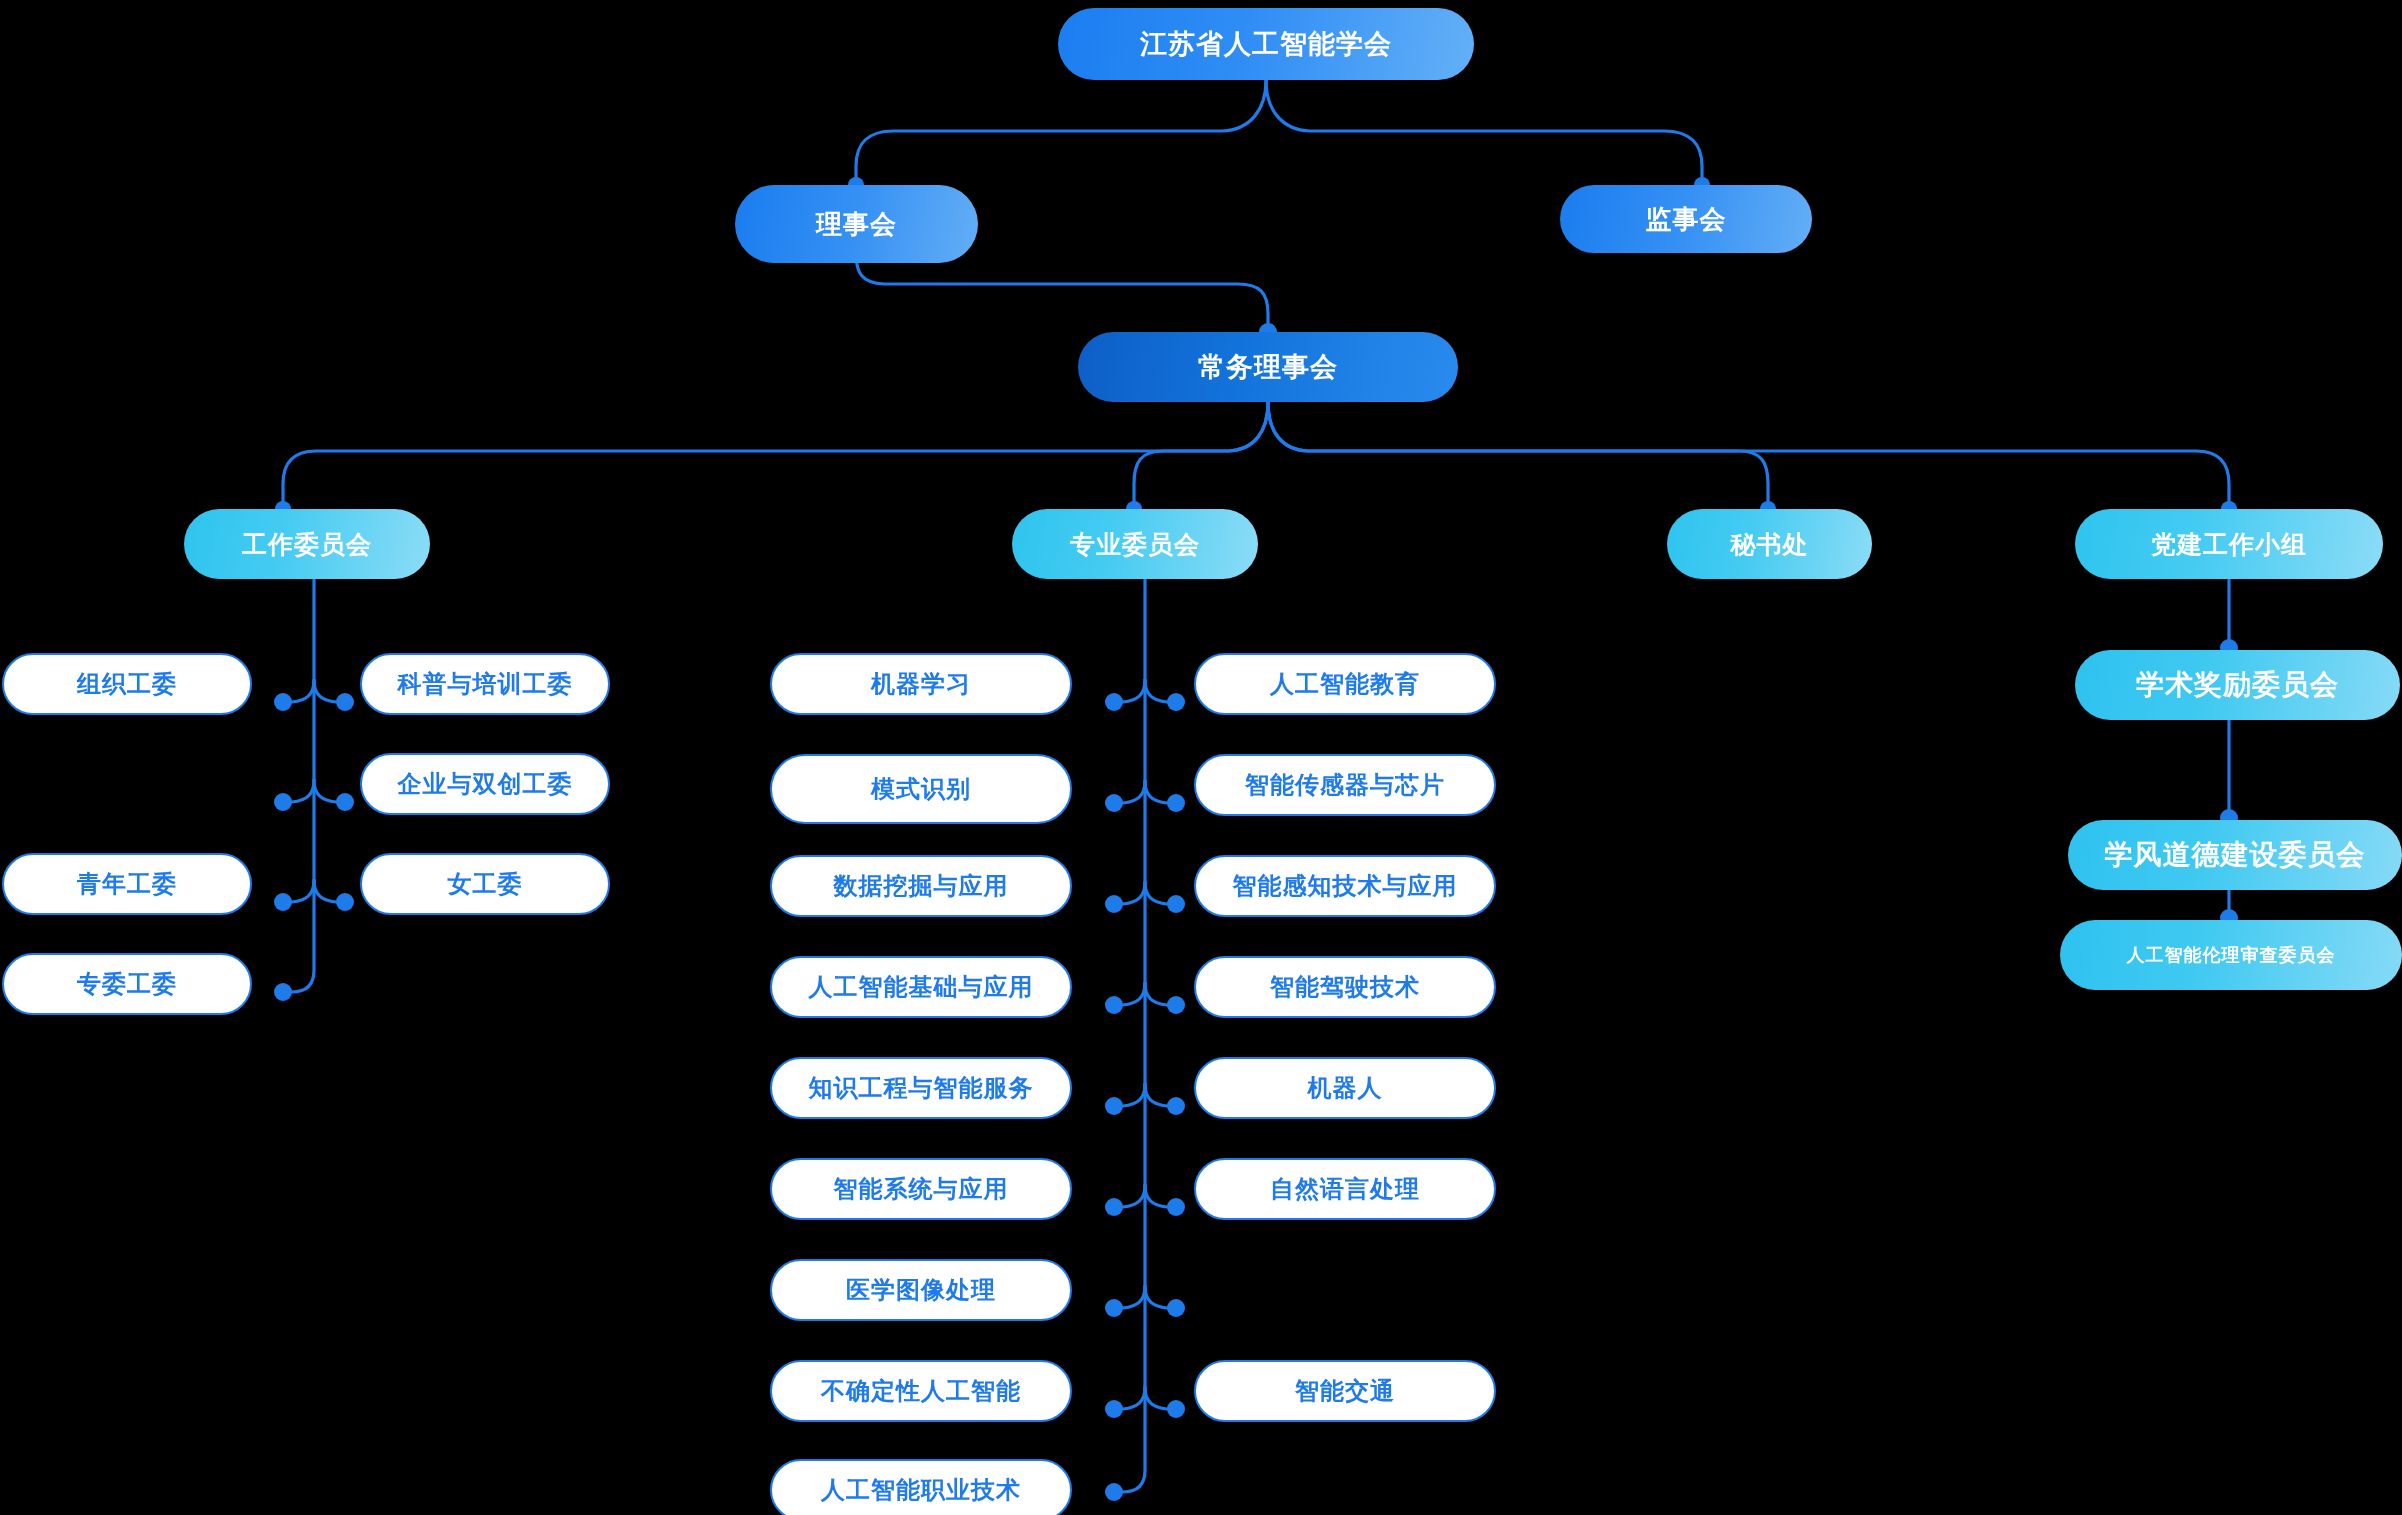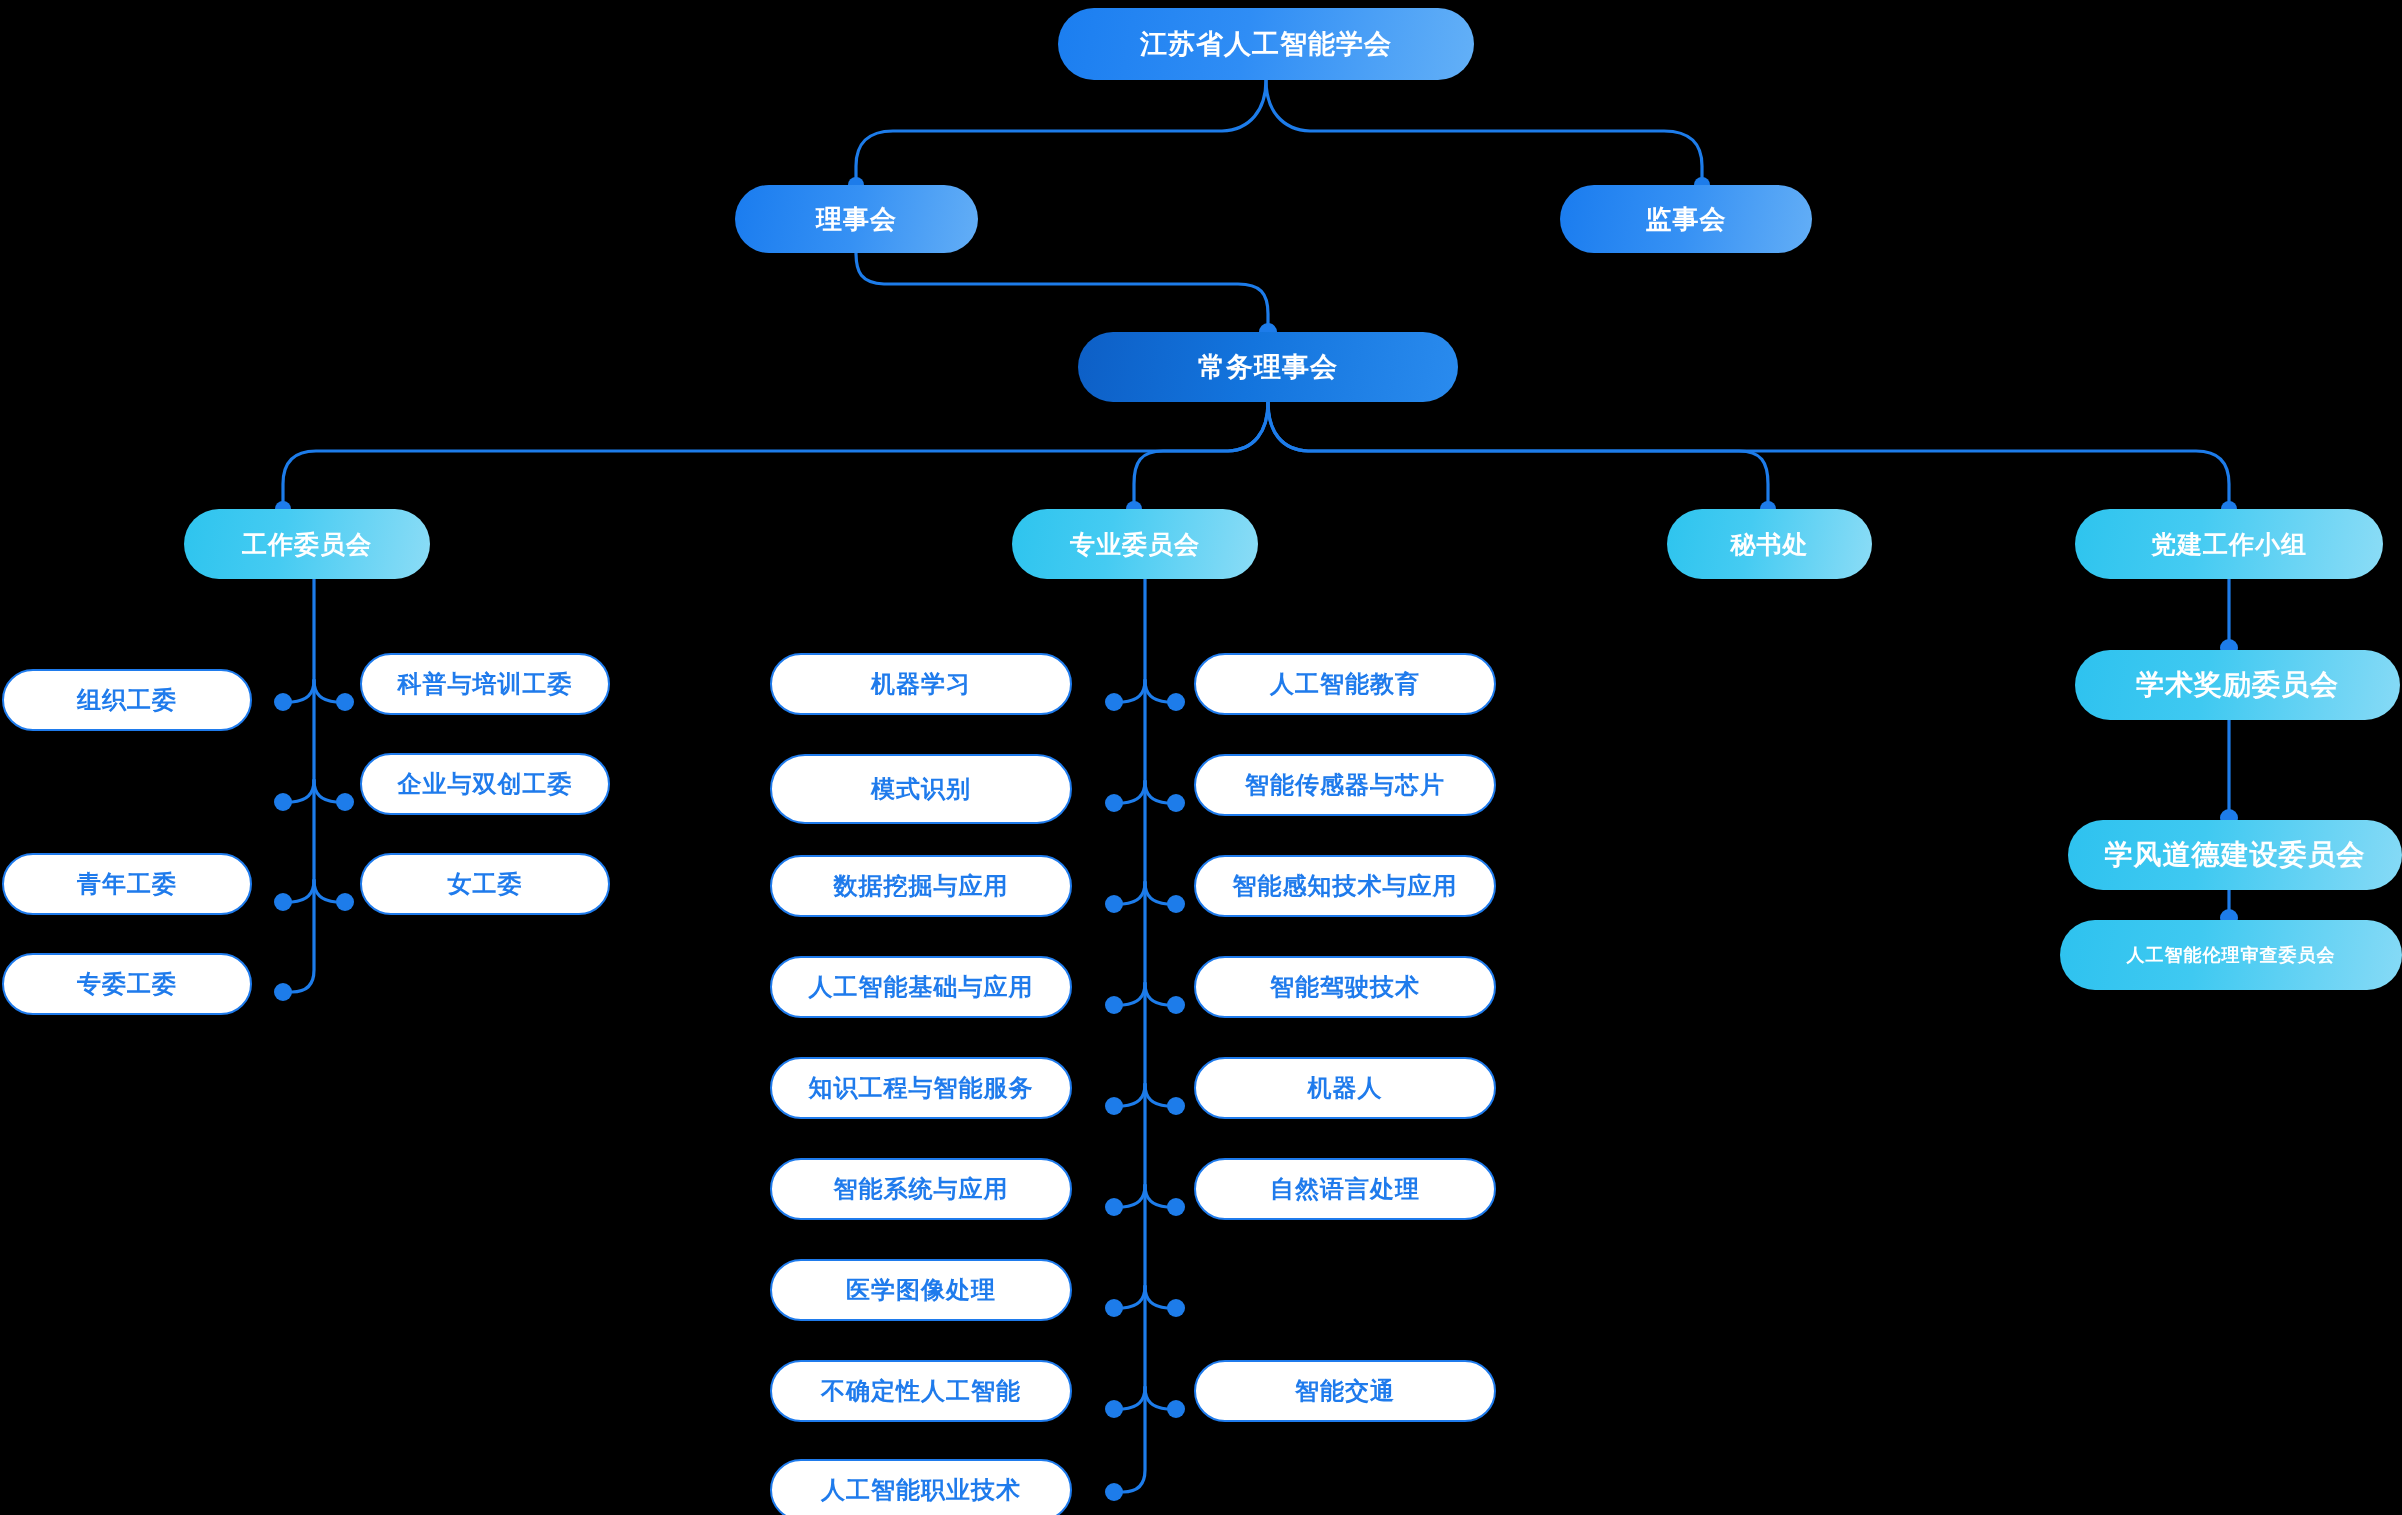--- a/index.html
+++ b/index.html
@@ -138,21 +138,21 @@
         <circle cx="2229" cy="818" r="9"></circle>
         <circle cx="2229" cy="918" r="9"></circle>
       </g>
     </g>
   </svg>
 
   <div class="node n-root" style="left:1058px;top:8px;width:416px;height:72px;">
     <span>江苏省人工智能学会</span>
   </div>
 
-  <div class="node n-l2" style="left:735px;top:185px;width:243px;height:68px;">
+  <div class="node n-l2" style="left:735px;top:185px;width:243px;height:78px;">
     <span>理事会</span>
   </div>
   <div class="node n-l2" style="left:1560px;top:185px;width:252px;height:68px;">
     <span>监事会</span>
   </div>
 
   <div class="node n-l3" style="left:1078px;top:332px;width:380px;height:70px;">
     <span>常务理事会</span>
   </div>
 
@@ -162,21 +162,21 @@
   <div class="node n-l4" style="left:1012px;top:509px;width:246px;height:70px;">
     <span>专业委员会</span>
   </div>
   <div class="node n-l4" style="left:1667px;top:509px;width:205px;height:70px;">
     <span>秘书处</span>
   </div>
   <div class="node n-l4" style="left:2075px;top:509px;width:308px;height:70px;">
     <span>党建工作小组</span>
   </div>
 
-  <div class="node n-white" style="left:2px;top:653px;width:250px;height:62px;margin-top:16px;">
+  <div class="node n-white" style="left:2px;top:653px;width:250px;height:62px;">
     <span>组织工委</span>
   </div>
   <div class="node n-white" style="left:2px;top:853px;width:250px;height:62px;">
     <span>青年工委</span>
   </div>
   <div class="node n-white" style="left:2px;top:953px;width:250px;height:62px;">
     <span>专委工委</span>
   </div>
 
   <div class="node n-white" style="left:360px;top:653px;width:250px;height:62px;">

